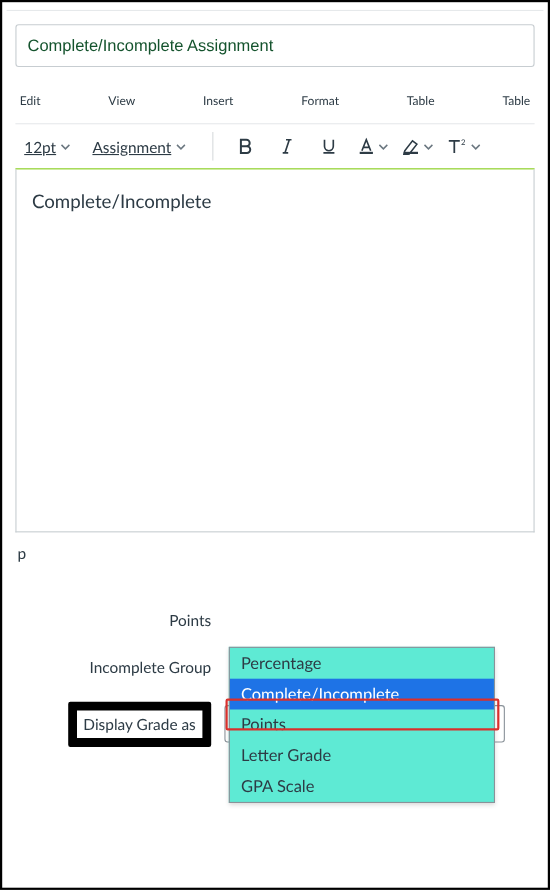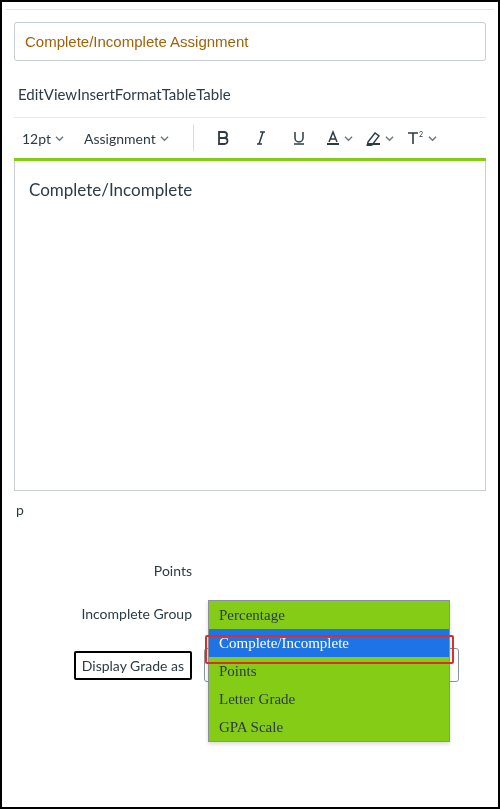--- a/index.html
+++ b/index.html
@@ -18,40 +18,42 @@
     position: relative;
     overflow: hidden;
     background: #fff;
   }
   .title-input {
     width: 100%;
     border: 1px solid #c7cdd1;
     border-radius: 3px;
     padding: 10px 10px;
     font-size: 15px;
-    color: #a16207;
+    color: #14532d;
     margin-top: 6px;
   }
   .editor {
     margin-top: 18px;
   }
   .menubar {
     display: flex;
     padding: 6px 4px 14px 4px;
-    font-size: 15px;
-    color: #2d3b45;
+    font-size: 11px;
+    color: #2d3b45;
+    justify-content: space-between;
   }
   .menubar span { cursor: default; }
   .toolbar {
     display: flex;
     align-items: center;
     gap: 8px;
     border-top: 1px solid #e6e9eb;
-    border-bottom: 3px solid #84cc16;
+    border-bottom: 1px solid #84cc16;
     padding: 6px 2px;
+    text-decoration: underline;
   }
   .tb-dd {
     display: inline-flex;
     align-items: center;
     gap: 4px;
     padding: 4px 6px;
     font-size: 14px;
     color: #2d3b45;
     cursor: default;
   }
@@ -88,21 +90,21 @@
     margin-bottom: 26px;
   }
   .form-label {
     width: 190px;
     text-align: right;
     padding-right: 12px;
     font-size: 14px;
     color: #2d3b45;
   }
   .highlight-label {
-    border: 2px solid #000000;
+    border: 8px solid #000000;
     border-radius: 2px;
     padding: 4px 6px;
   }
   .form-control-wrap {
     flex: 1;
     position: relative;
   }
   .select-box {
     width: 255px;
     height: 34px;
@@ -112,27 +114,26 @@
     display: flex; align-items: center; justify-content: space-between;
     padding: 0 10px;
     font-size: 14px;
   }
   .select-box .sel-caret svg { display:block; }
 
   
   .dropdown-open {
     position: absolute;
     left: 206px;
-    top: 598px;
+    top: 586px;
     width: 242px;
-    background: #84cc16;
+    background: #5eead4;
     border: 1px solid #8a9299;
     box-shadow: 0 2px 4px rgba(0,0,0,.15);
     z-index: 50;
-    font-family: Liberation Serif, serif;
   }
   .dropdown-open .opt {
     padding: 4px 10px;
     font-size: 15px;
     line-height: 20px;
     white-space: nowrap;
   }
   .dropdown-open .opt.selected {
     background: #1e73e6;
     color: #fff;

